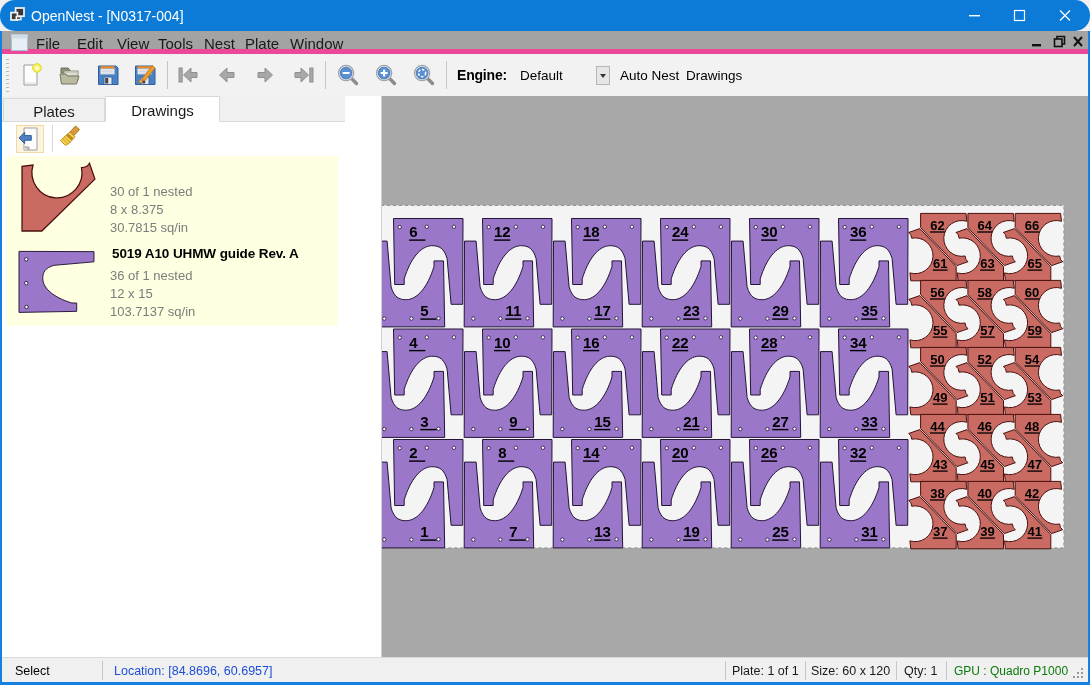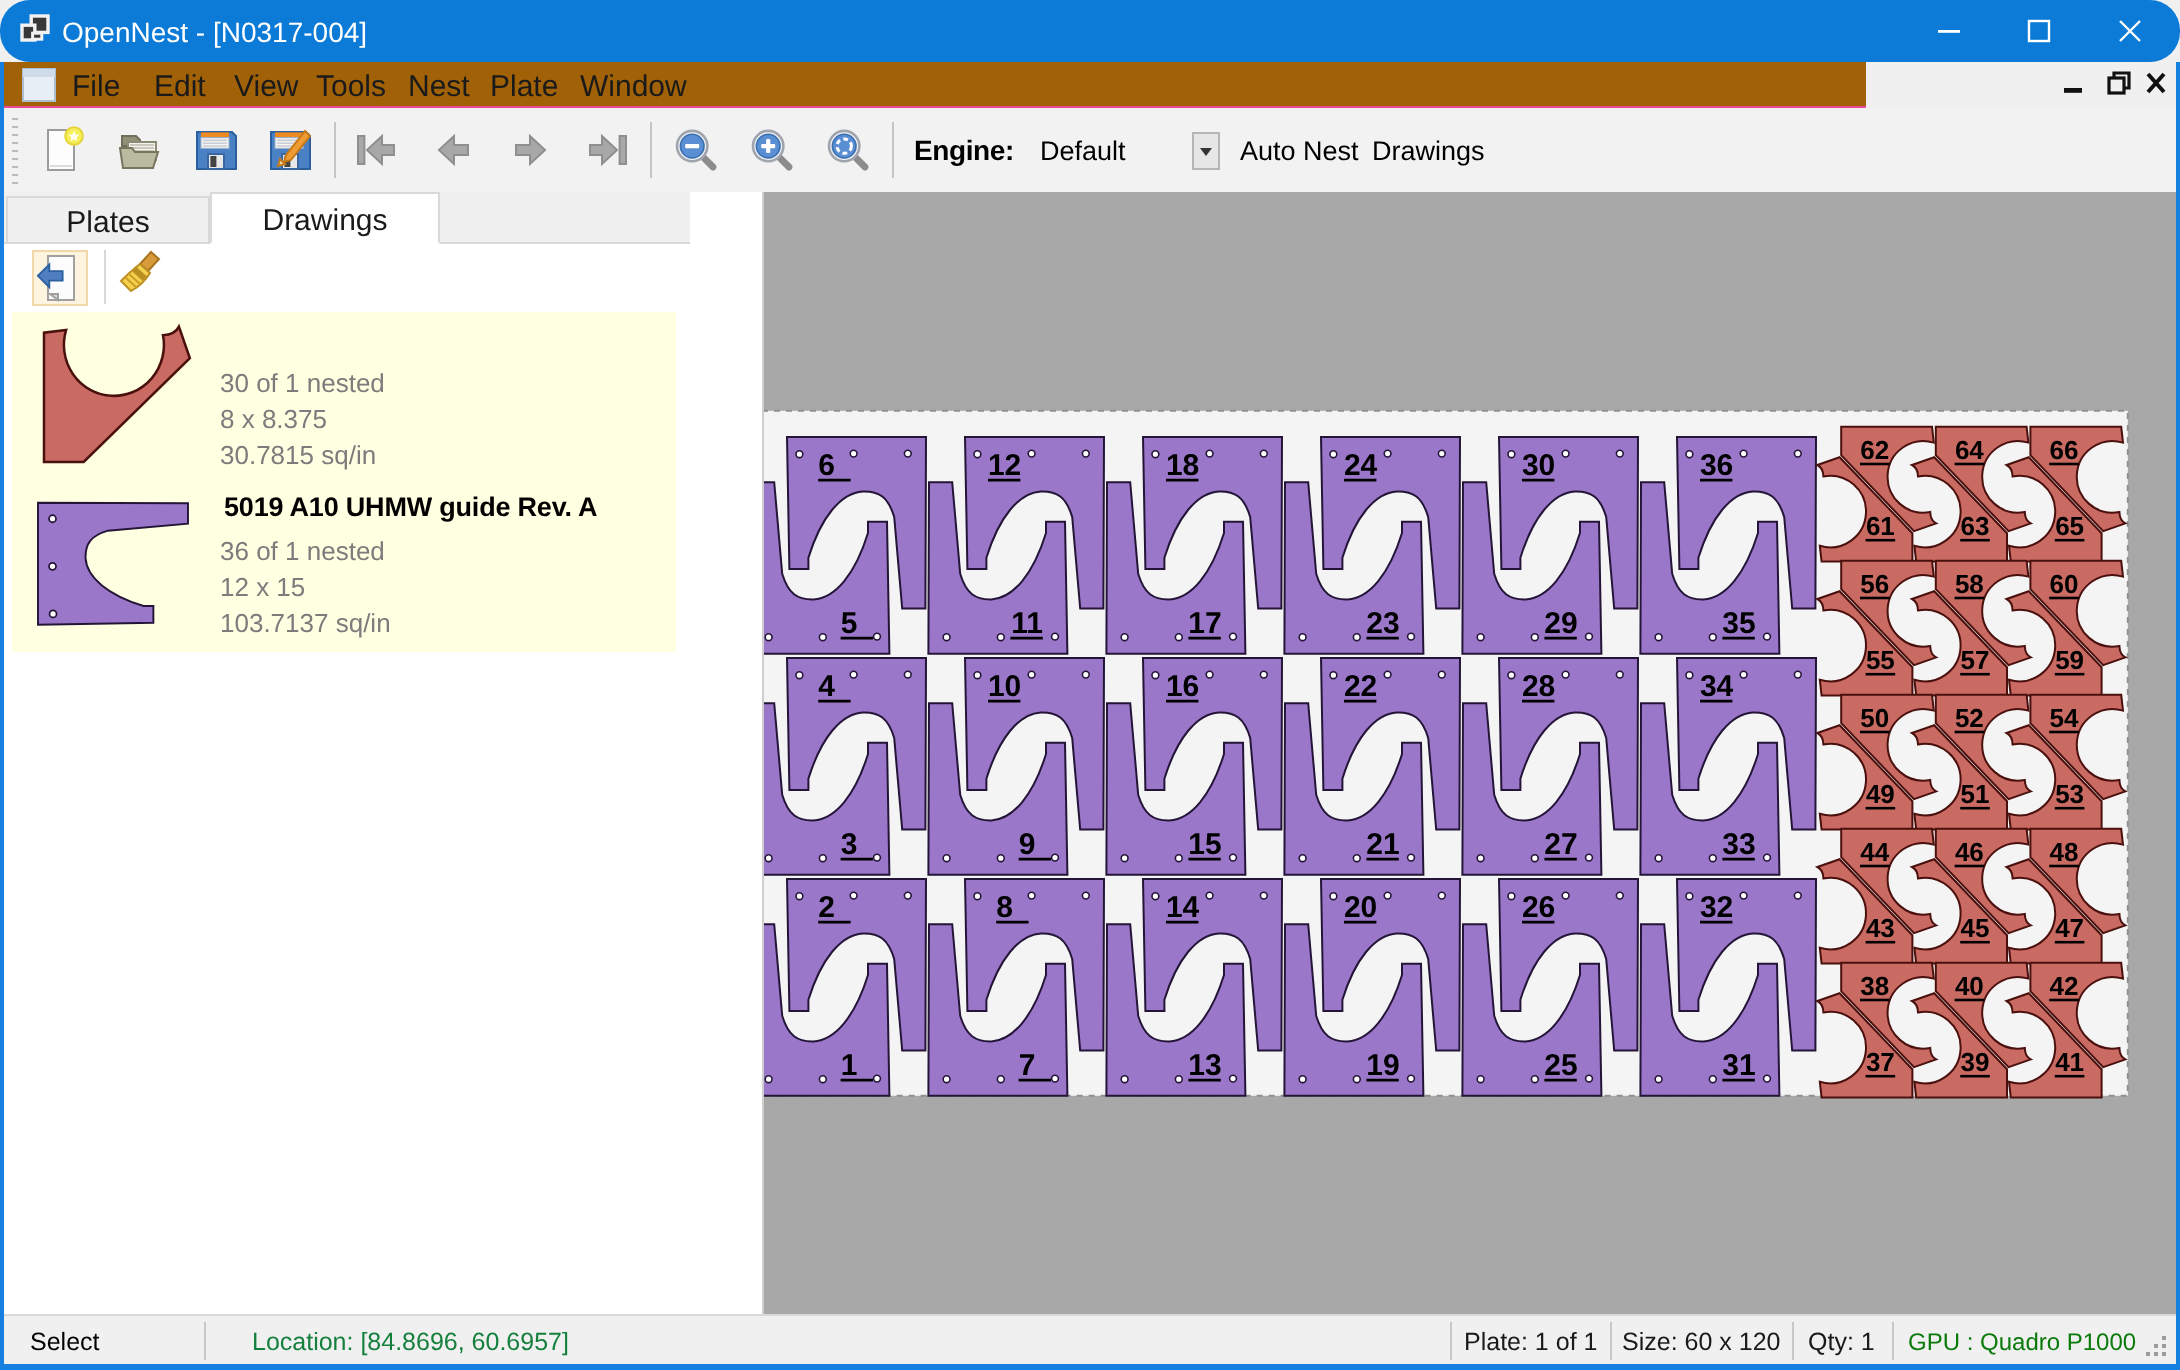--- a/index.html
+++ b/index.html
@@ -1,19 +1,19 @@
 <!DOCTYPE html>
 <html><head><meta charset="utf-8"><style>
 * { margin:0; padding:0; box-sizing:border-box; }
 html,body { width:1090px; height:685px; overflow:hidden; font-family:"Liberation Sans", sans-serif; }
 .win { position:absolute; inset:0; background:#f0f0f0; }
 .titlebar { position:absolute; left:0; top:0; width:1090px; height:31px; background:#0c7bd8; color:#fff;border-radius:15px; }
 .title-text { position:absolute; left:31px; top:8px; font-size:14px; }
 .tbtn { position:absolute; top:0; width:45px; height:31px; }
-.menubar { position:absolute; left:2px; top:31px; width:931px; height:23px; background:#a16207; border-bottom:1px solid #ec4899;}
+.menubar { position:absolute; left:2px; top:31px; width:1086px; height:23px; background:#a3a3a3; border-bottom:5px solid #ec4899;}
 .menubar span.m { position:absolute; top:4px; font-size:15px; color:#1a1a1a; }
 .toolbar { position:absolute; left:2px; top:55px; width:1086px; height:41px; background:#f2f2f2; }
 .ti { position:absolute; top:8px; width:24px; height:24px; }
 .tsep { position:absolute; top:6px; width:1px; height:28px; background:#c6c6c6; }
 .grip { position:absolute; left:4px; top:4px; width:3px; height:33px;
   background-image:repeating-linear-gradient(#bbb 0 1px, transparent 1px 4px); }
 .panel { position:absolute; left:2px; top:96px; width:380px; height:561px; background:#fff; border-right:1px solid #cfcfcf;}
 .tabs { position:absolute; left:0px; top:0px; width:343px; height:25px; background:#f0f0f0; }
 .tab { position:absolute; top:2px; height:23px; font-size:15px; color:#1a1a1a; text-align:center; }
 .tab.inactive { left:1px; width:102px; background:#f0f0f0; border:1px solid #d9d9d9; border-bottom:none; padding-top:4px;}
@@ -396,21 +396,21 @@
 <div class="item-line" style="left:110px;top:184px;">30 of 1 nested</div>
 <div class="item-line" style="left:110px;top:202px;">8 x 8.375</div>
 <div class="item-line" style="left:110px;top:220px;">30.7815 sq/in</div>
 <div class="item-title" style="left:112px;top:246px;">5019 A10 UHMW guide Rev. A</div>
 <div class="item-line" style="left:110px;top:268px;">36 of 1 nested</div>
 <div class="item-line" style="left:110px;top:286px;">12 x 15</div>
 <div class="item-line" style="left:110px;top:304px;">103.7137 sq/in</div>
 <div class="status">
 <span class="sv" style="left:13px;color:#000;">Select</span>
 <div class="ssep" style="left:100px"></div>
-<span class="sv" style="left:124px;color:#15803d;">Location: [84.8696, 60.6957]</span>
+<span class="sv" style="left:112px;color:#1d4ed8;">Location: [84.8696, 60.6957]</span>
 <div class="ssep" style="left:723px"></div>
 <span class="sv" style="left:730px;">Plate: 1 of 1</span>
 <div class="ssep" style="left:803px"></div>
 <span class="sv" style="left:809px;">Size: 60 x 120</span>
 <div class="ssep" style="left:894px"></div>
 <span class="sv" style="left:902px;">Qty: 1</span>
 <div class="ssep" style="left:944px"></div>
 <span class="sv" style="left:952px;color:#0a7a0a;font-size:12px;">GPU : Quadro P1000</span>
 <svg style="position:absolute;right:3px;bottom:2px" width="13" height="13">
         <g fill="#9a9a9a">

